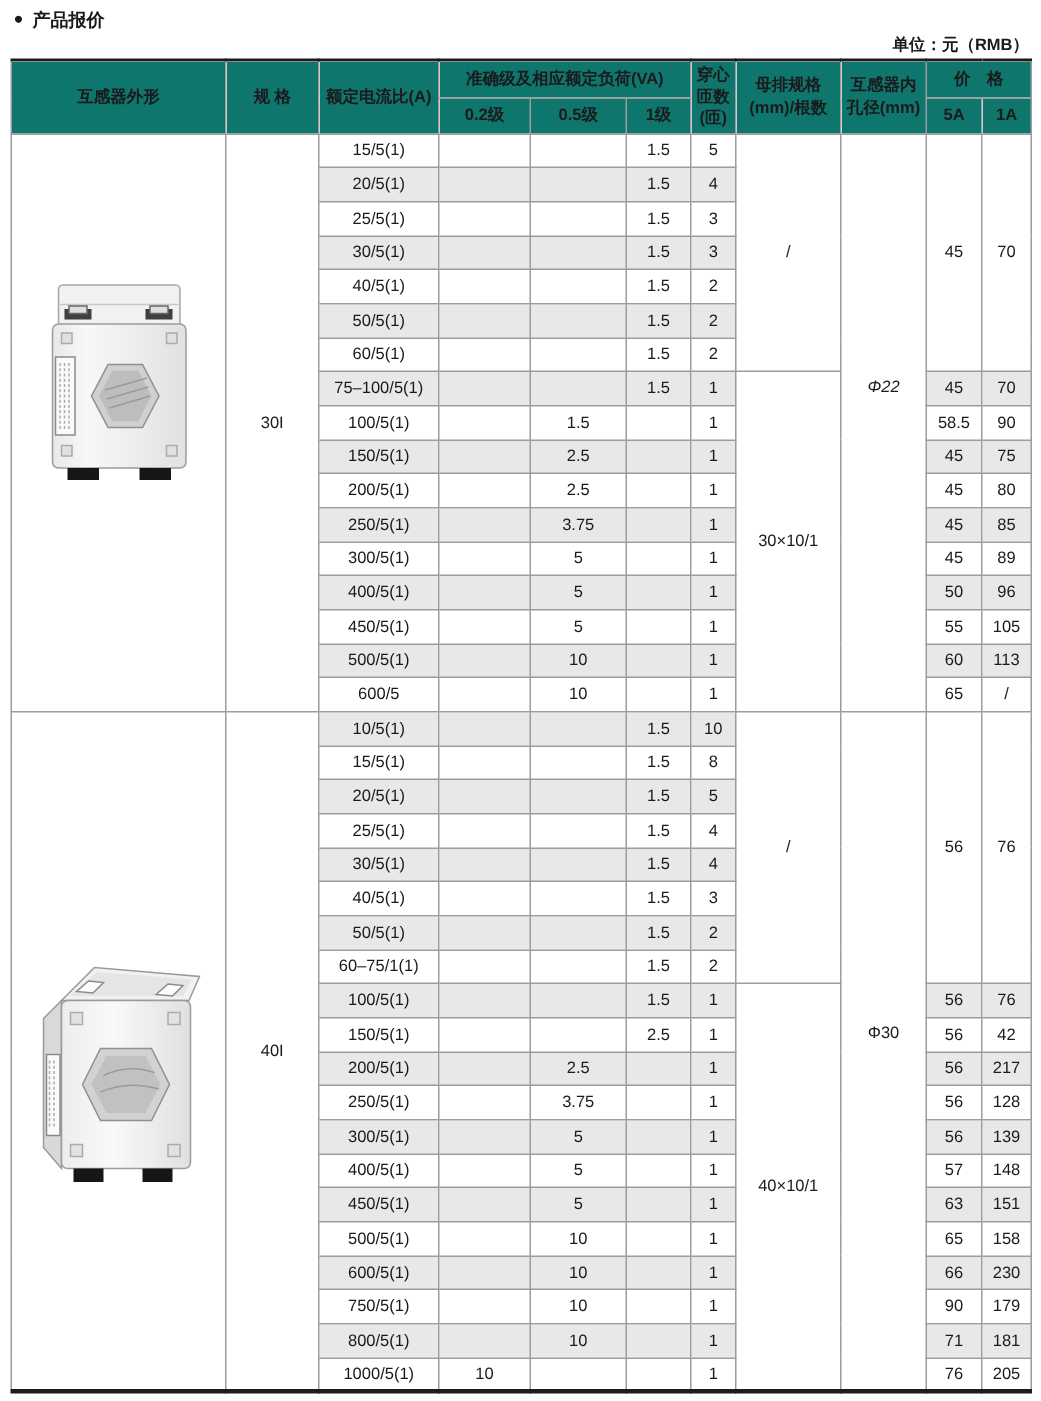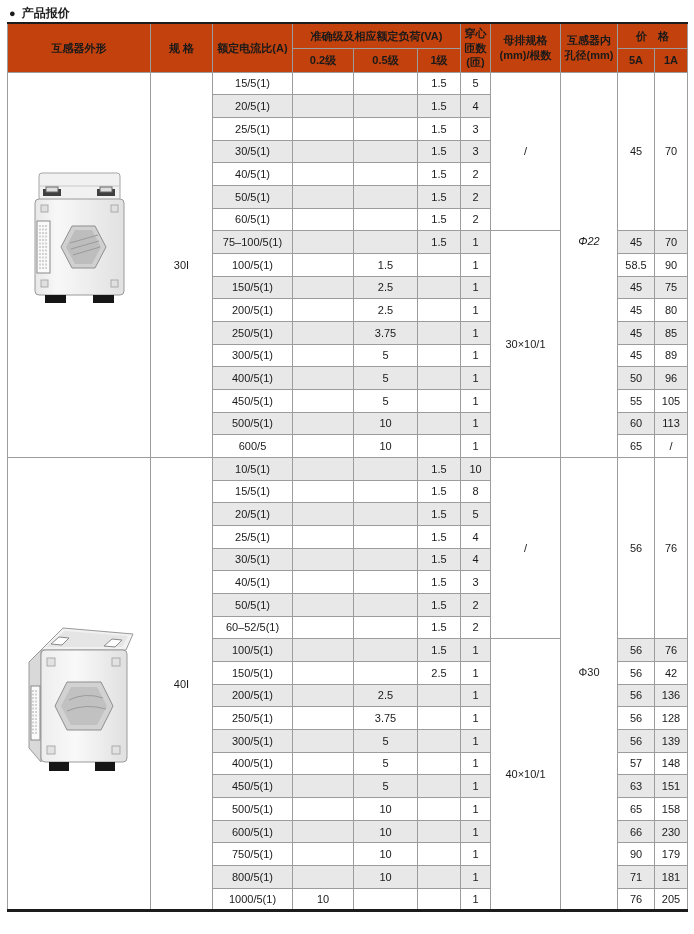--- a/index.html
+++ b/index.html
@@ -12,41 +12,42 @@
   .page { padding:4px 7px 0 7px; }
   .title-row { display:flex; align-items:center; gap:6px; padding:2px 0 2px 2px;
                font-size:12px; font-weight:bold; height:18px; }
   .bullet { font-size:11px; line-height:1; }
   .unit-note { text-align:right; font-size:11px; font-weight:bold; padding:0 1px 3px 0; height:17px; }
 
   table { border-collapse:collapse; table-layout:fixed; width:680px;
           border-top:2px solid #1c1c1c; border-bottom:3px solid #1c1c1c; }
   th, td { border:1px solid #9c9c9c; text-align:center; vertical-align:middle;
            font-size:11px; overflow:hidden; padding:0; }
-  thead th { background:#c2410c; font-weight:bold; white-space:pre-line; line-height:1.3; }
+  thead th { background:#0f766e; font-weight:bold; white-space:pre-line; line-height:1.3; }
   thead tr.h1 { height:25px; }
   thead tr.h2 { height:24px; }
   tbody tr { height:22.68px; }
   td.alt { background:#e8e8e8; }
   td.shape-cell { background:#fff; }
   .shape-0 svg { transform:translateY(-34px); }
   .shape-1 svg { transform:translateY(12px); }
   .bore-label { display:inline-block; }
   .bore-0 .bore-label { transform:translateY(-24px);font-style:italic; }
   .bore-1 .bore-label { transform:translateY(-12px); }
   svg { display:block; margin:0 auto; }
 </style>
 </head>
 <body>
 
 <div class="page">
   <div class="title-row">
     <span class="bullet">●</span>
     <span>产品报价</span>
   </div>
+  <div class="unit-note">单位：元（RMB）</div>
 
   <table>
     <colgroup>
       <col style="width:143px">
         <col style="width:62px">
         <col style="width:80px">
       <col style="width:61px">
         <col style="width:64px">
         <col style="width:43px">
       <col style="width:30px">
@@ -331,21 +332,21 @@
           <td>3</td>
         </tr>
         <tr>
           <td class="alt">50/5(1)</td>
           <td class="alt"></td>
           <td class="alt"></td>
           <td class="alt">1.5</td>
           <td class="alt">2</td>
         </tr>
         <tr>
-          <td>60–52/5(1)</td>
+          <td>60–75/1(1)</td>
           <td></td>
           <td></td>
           <td>1.5</td>
           <td>2</td>
         </tr>
         <tr>
           <td class="alt">100/5(1)</td>
           <td class="alt"></td>
           <td class="alt"></td>
           <td class="alt">1.5</td>
@@ -363,21 +364,21 @@
           <td>56</td>
           <td>42</td>
         </tr>
         <tr>
           <td class="alt">200/5(1)</td>
           <td class="alt"></td>
           <td class="alt">2.5</td>
           <td class="alt"></td>
           <td class="alt">1</td>
           <td class="alt">56</td>
-          <td class="alt">136</td>
+          <td class="alt">217</td>
         </tr>
         <tr>
           <td>250/5(1)</td>
           <td></td>
           <td>3.75</td>
           <td></td>
           <td>1</td>
           <td>56</td>
           <td>128</td>
         </tr>

